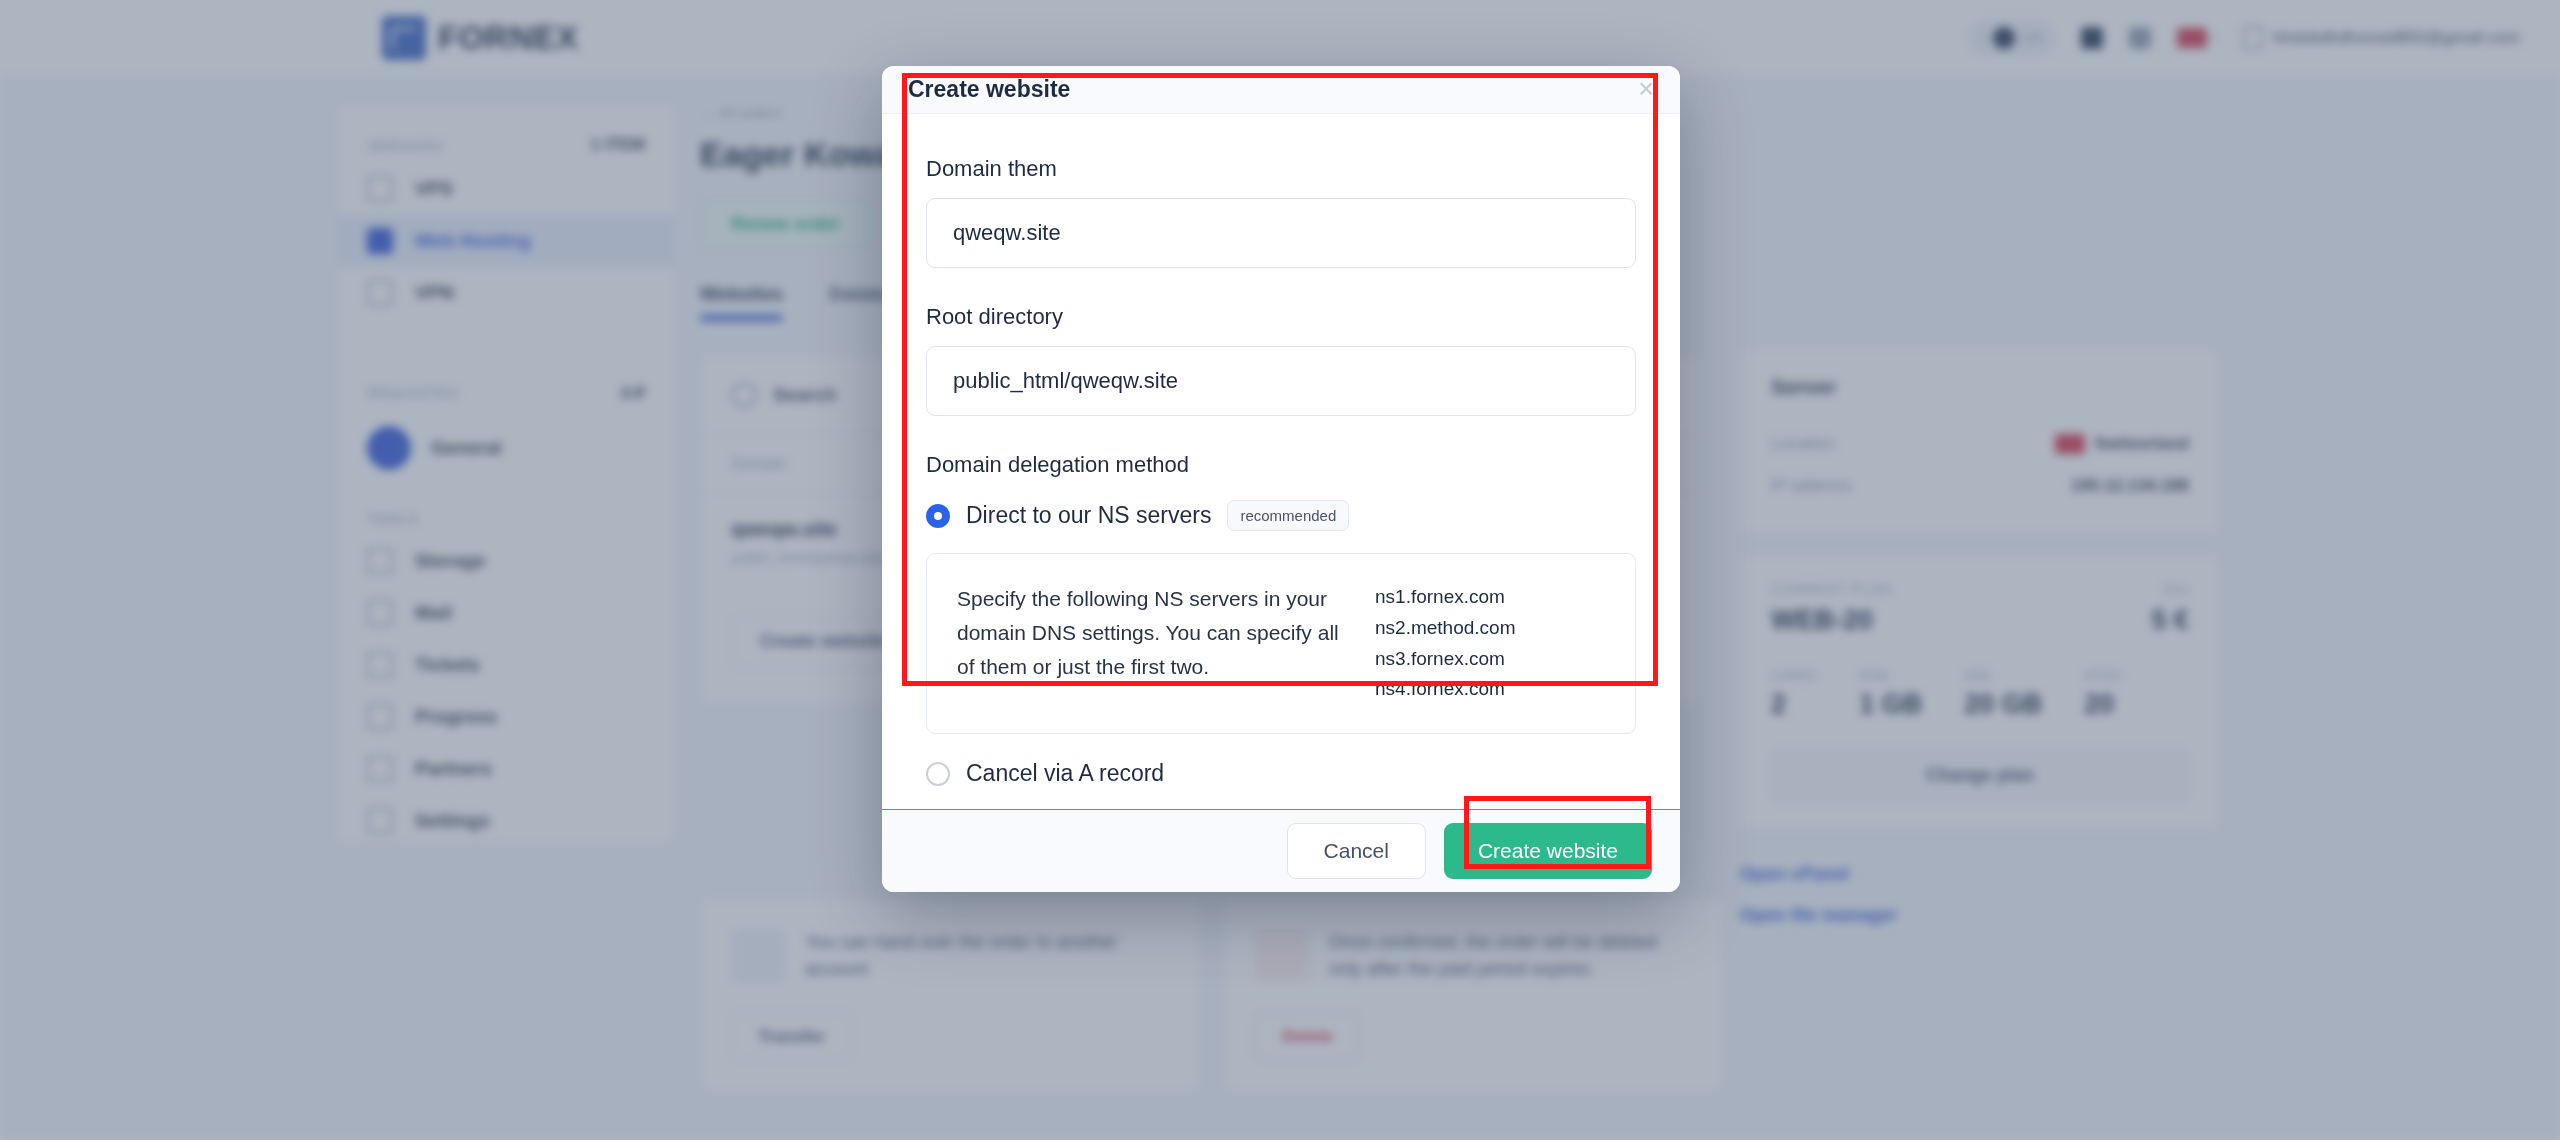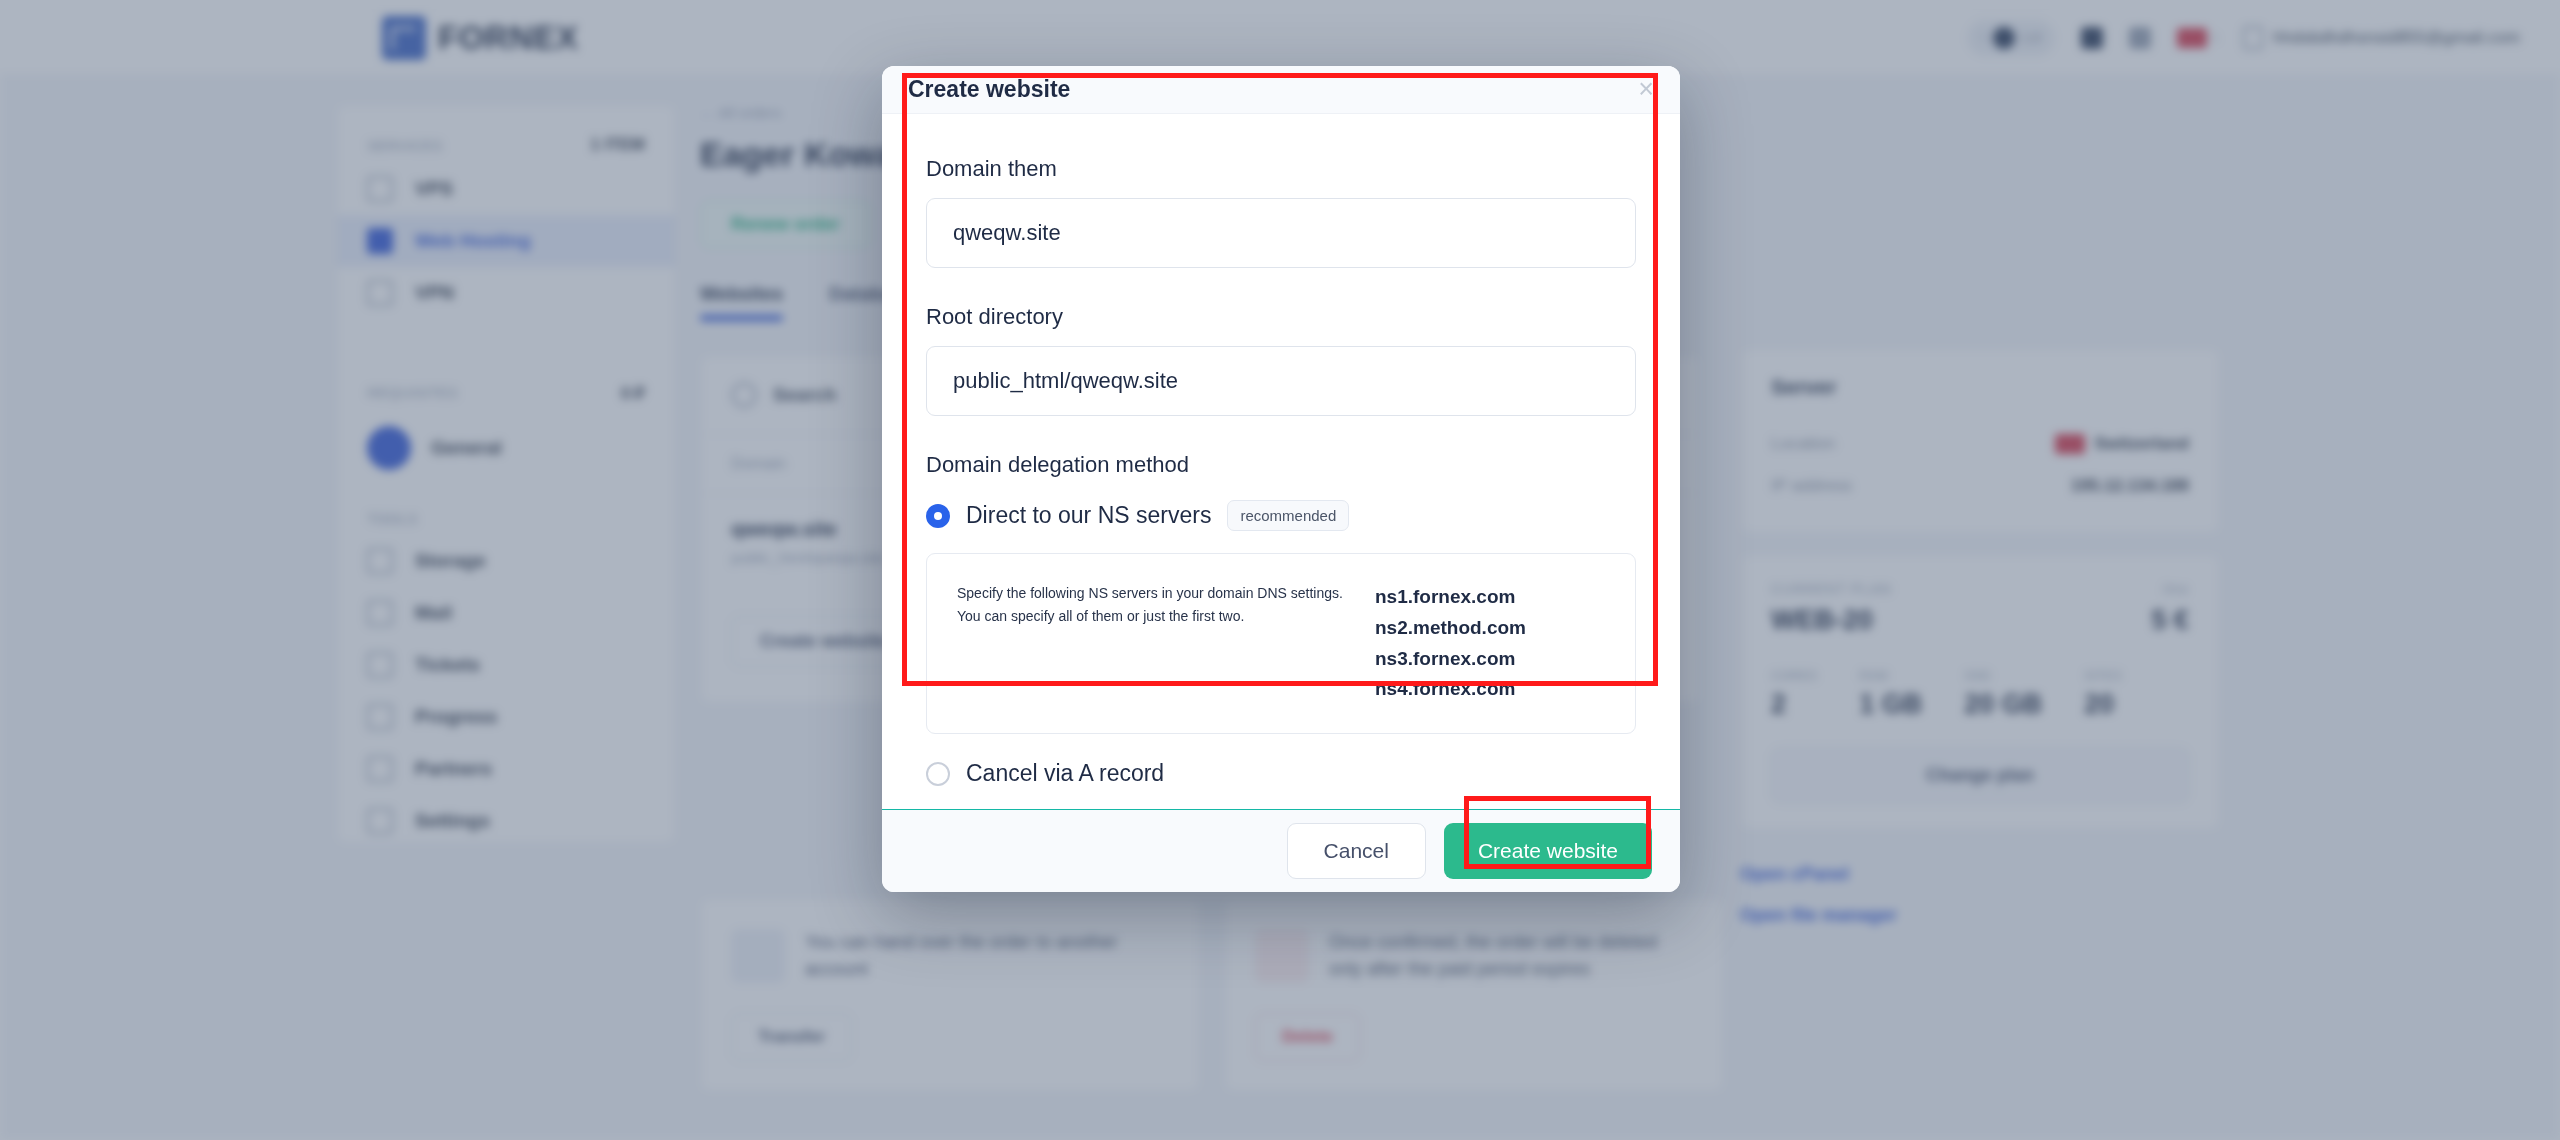--- a/index.html
+++ b/index.html
@@ -167,22 +167,22 @@
   }
   .radio-label { font-size: 23px; color: #1f2b45; }
   .badge {
     font-size: 15px; color: #4b5costume; color: #4b5568; background: #f7f9fc;
     border: 1px solid #e3e8f0; border-radius: 7px; padding: 6px 12px;
   }
   .ns-box {
     border: 1px solid #e6eaf1; border-radius: 9px; padding: 28px 30px;
     display: flex; gap: 30px; min-height: 180px;
   }
-  .ns-desc { flex: 1; font-size: 14px; color: #28334a; line-height: 1.62; max-width: 420px; }
-  .ns-list { width: 230px; font-weight: bold; }
+  .ns-desc { flex: 1; font-size: 21px; color: #28334a; line-height: 1.62; max-width: 420px; }
+  .ns-list { width: 230px; }
   .ns-item { font-size: 19px; color: #1f2b45; line-height: 1.62; }
 
   .modal-foot {
     height: 100px; background: #f8fafd; border-top: 1px solid #14b8a6;
     display: flex; align-items: center; justify-content: flex-end; gap: 18px; padding: 0 28px;
   }
   .btn-cancel {
     border: 1px solid #dfe4ec; background: #ffffff; border-radius: 9px;
     padding: 0 36px; height: 56px; font-size: 21px; color: #46506a; cursor: pointer;
     font-family: "Liberation Sans", sans-serif;

